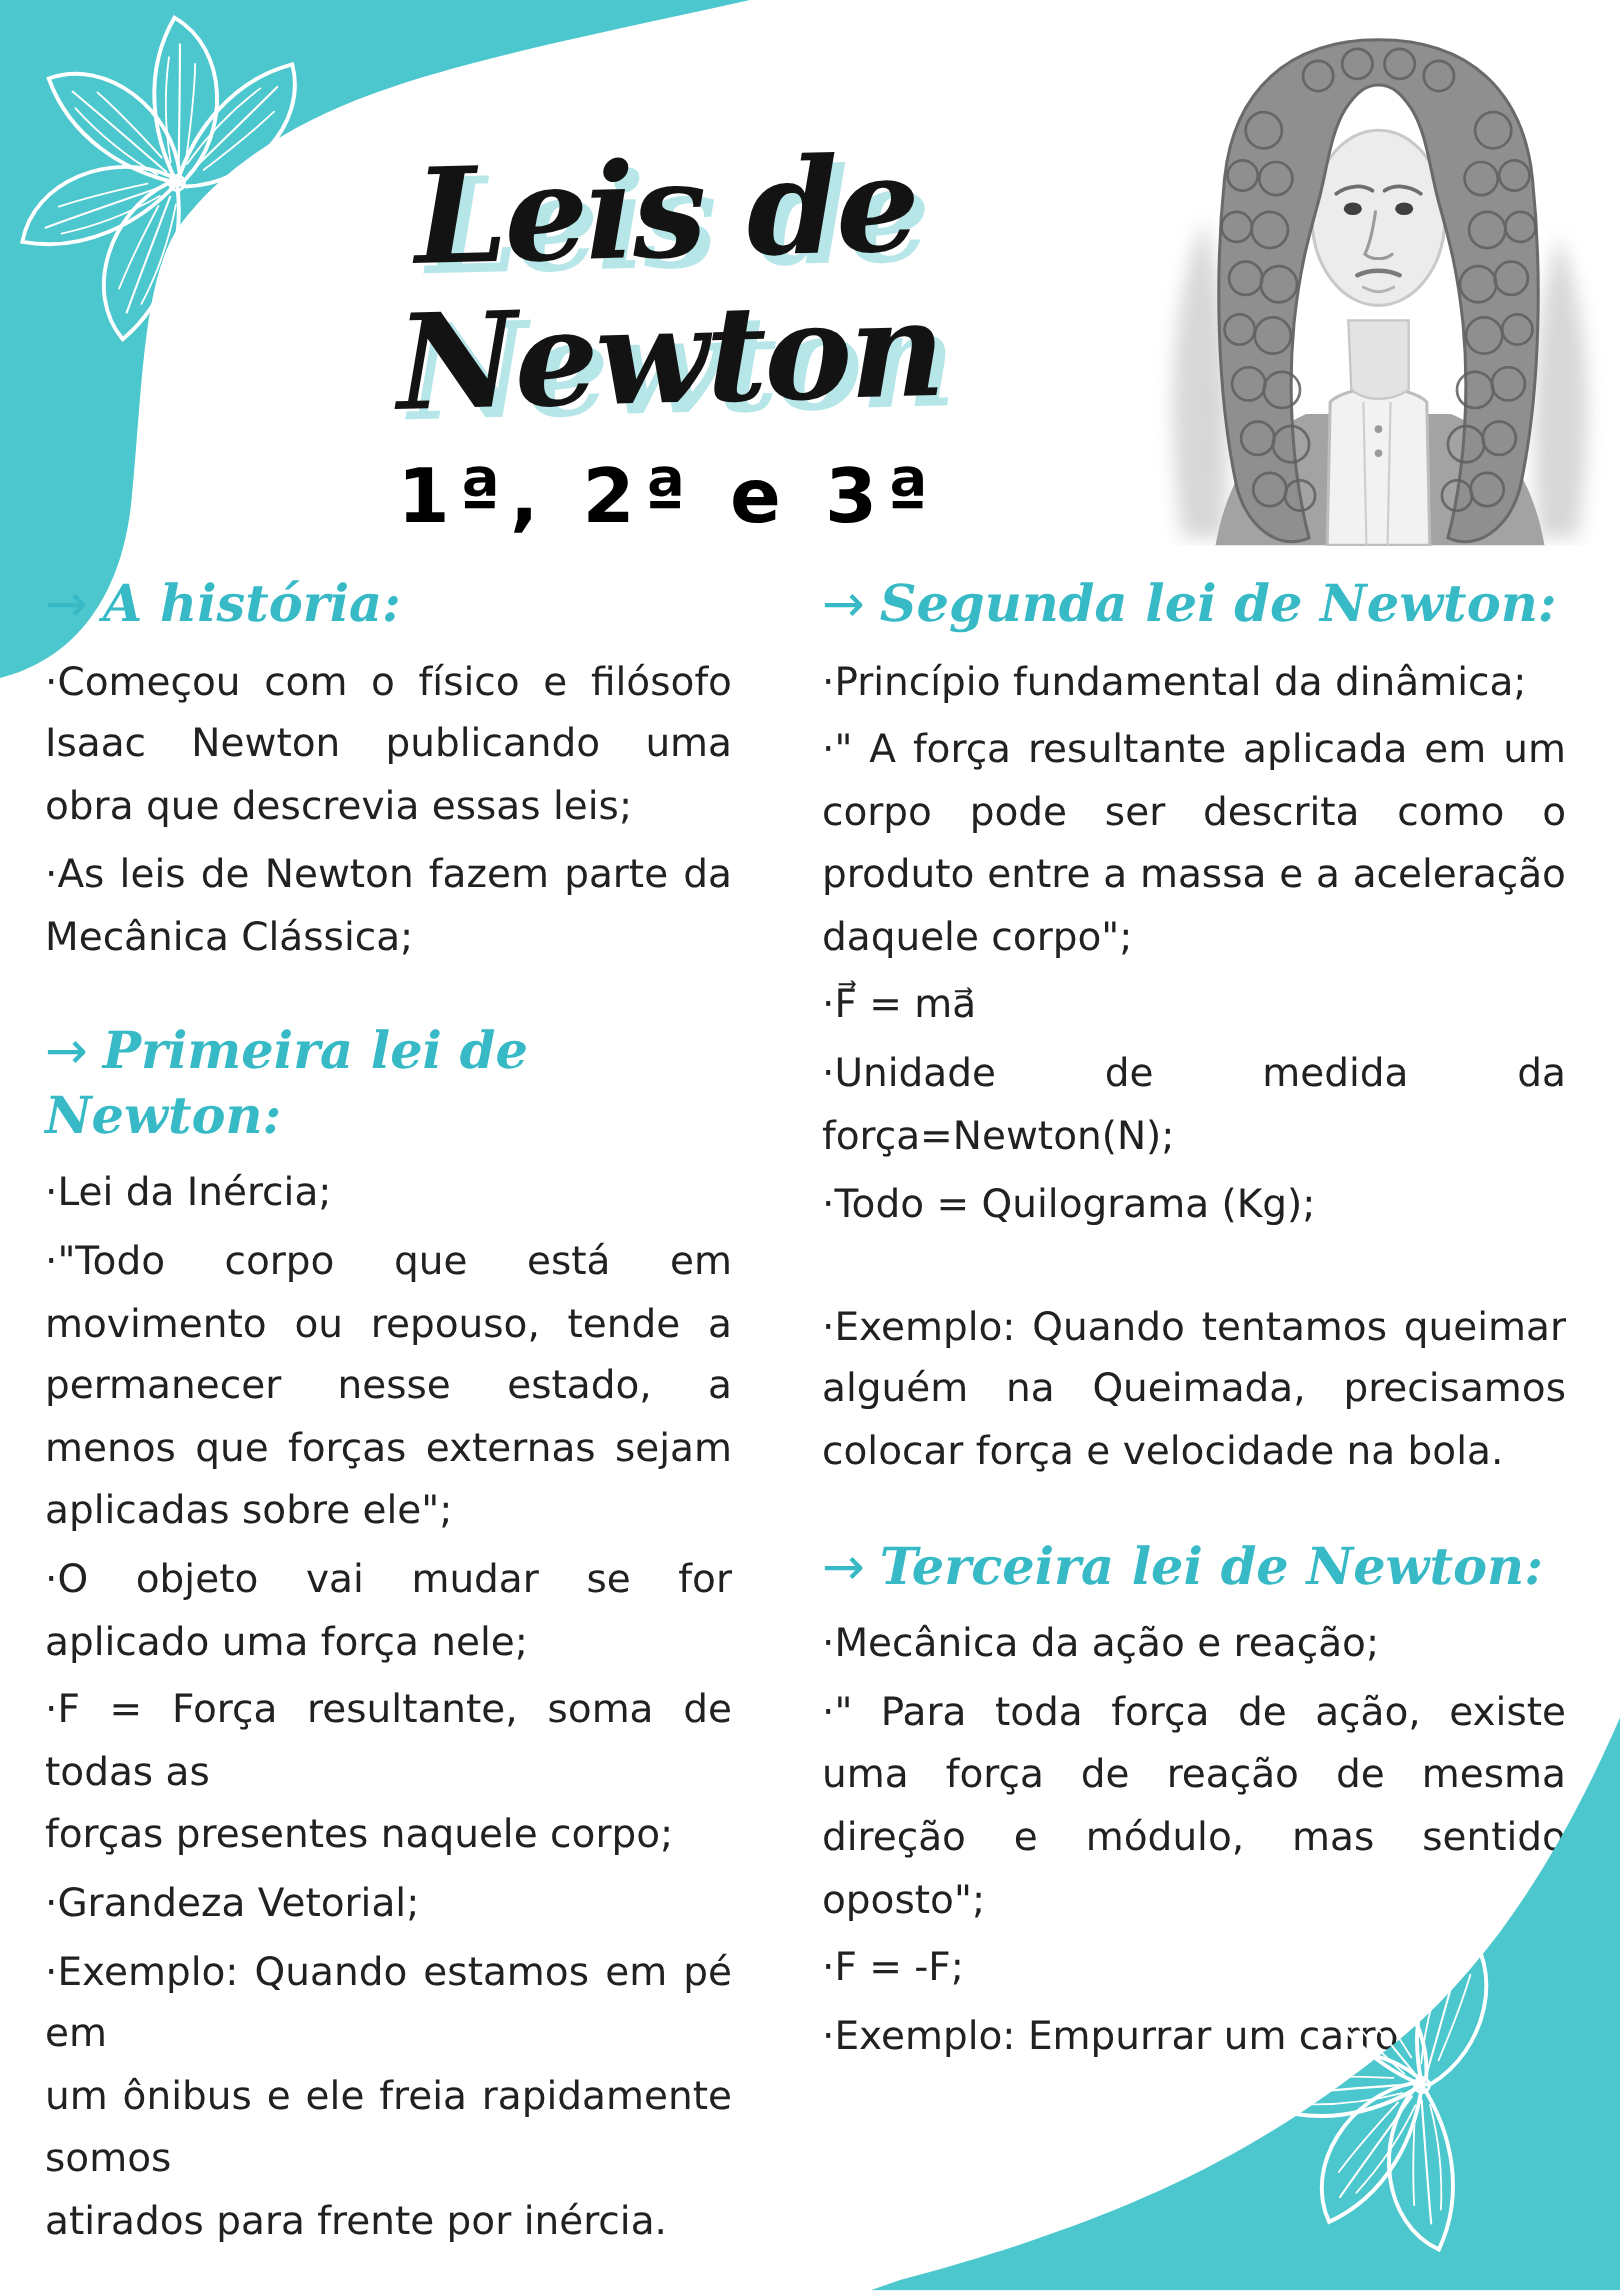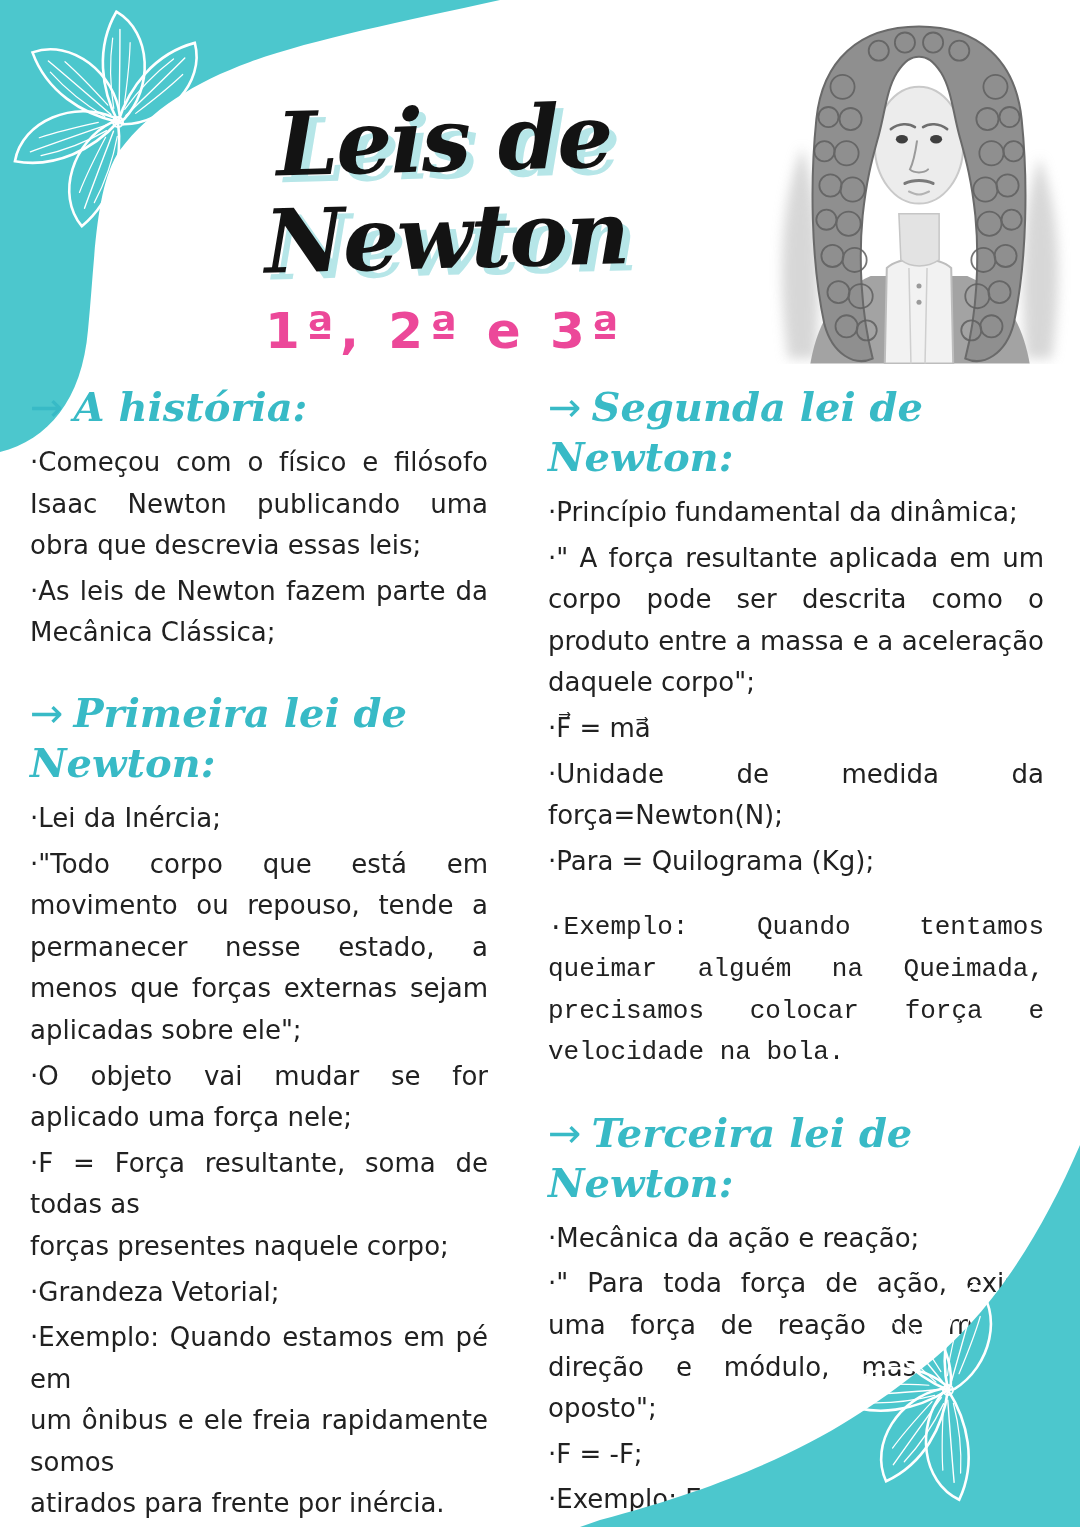--- a/index.html
+++ b/index.html
@@ -13,40 +13,40 @@
   .corner.bottom-right{right:0;bottom:0;}
   .portrait{position:absolute;left:758px;top:16px;width:322px;height:348px;}
   header{position:absolute;left:105px;top:92px;width:680px;text-align:center;}
   h1{
     margin:0;font-family:"DejaVu Serif",serif;font-style:italic;font-weight:bold;
     font-size:88px;line-height:1.1;letter-spacing:-2px;color:#131313;
     text-shadow:7px 7px 0 var(--title_shadow,#b6e6e8);
     transform:rotate(-1.5deg);
   }
   .subtitle{
-    margin-top:16px;font-weight:bold;font-size:50px;letter-spacing:6px;color:#ec4899;
+    margin-top:16px;font-weight:bold;font-size:50px;letter-spacing:6px;color:#000000;
   }
   main{
     position:absolute;left:30px;top:382px;width:1014px;
     display:grid;grid-template-columns:458px 1fr;column-gap:60px;
   }
   .section{margin:0 0 34px 0;}
   .heading{
     margin:0 0 10px 0;font-family:"DejaVu Serif",serif;font-style:italic;font-weight:bold;
-    font-size:40px;line-height:1.25;color:var(--heading,#38bac6);
+    font-size:34px;line-height:1.25;color:var(--heading,#38bac6);
   }
   .heading .arrow{
     font-family:"DejaVu Sans",sans-serif;font-style:normal;font-weight:normal;
     margin-right:10px;color:var(--heading,#38bac6);
   }
   .item{
     margin:0 0 4px 0;font-size:26px;line-height:1.6;text-align:justify;
     white-space:pre-wrap;color:var(--text,#212121);
   }
-  .item.gap-before{margin-top:25px;font-family:Liberation Mono, monospace;}
+  .item.gap-before{margin-top:40px;}
 </style>
 </head>
 <body>
 
 <svg class="corner top-left" width="560" height="480" viewBox="0 0 560 480">
   <defs>
     <g id="petalA" fill="none" stroke="#ffffff" stroke-width="2.6" stroke-linecap="round">
       <path d="M0 0 C -14 -34, -16 -76, 8 -110 C 42 -86, 38 -30, 6 -2 Z"></path>
       <path d="M2 -10 C 5 -40, 8 -68, 10 -92" stroke-width="1.4"></path>
       <path d="M-3 -14 C -5 -40, -3 -62, 2 -84" stroke-width="1.2"></path>
@@ -152,21 +152,21 @@
 atirados para frente por inércia.</p>
       </section>
     </div>
   <div class="col">
       <section class="section">
         <h2 class="heading"><span class="arrow">→</span><span class="heading-text">Segunda lei de Newton:</span></h2>
         <p class="item">·Princípio fundamental da dinâmica;</p>
         <p class="item">·" A força resultante aplicada em um corpo pode ser descrita como o produto entre a massa e a aceleração daquele corpo";</p>
         <p class="item">·F⃗ = ma⃗</p>
         <p class="item">·Unidade de medida da força=Newton(N);</p>
-        <p class="item">·Para = Quilograma (Kg);</p>
+        <p class="item">·Todo = Quilograma (Kg);</p>
         <p class="item gap-before">·Exemplo: Quando tentamos queimar alguém na Queimada, precisamos colocar força e velocidade na bola.</p>
       </section>
       <section class="section">
         <h2 class="heading"><span class="arrow">→</span><span class="heading-text">Terceira lei de Newton:</span></h2>
         <p class="item">·Mecânica da ação e reação;</p>
         <p class="item">·" Para toda força de ação, existe uma força de reação de mesma direção e módulo, mas sentido oposto";</p>
         <p class="item">·F = -F;</p>
         <p class="item">·Exemplo: Empurrar um carro.</p>
       </section>
     </div>

